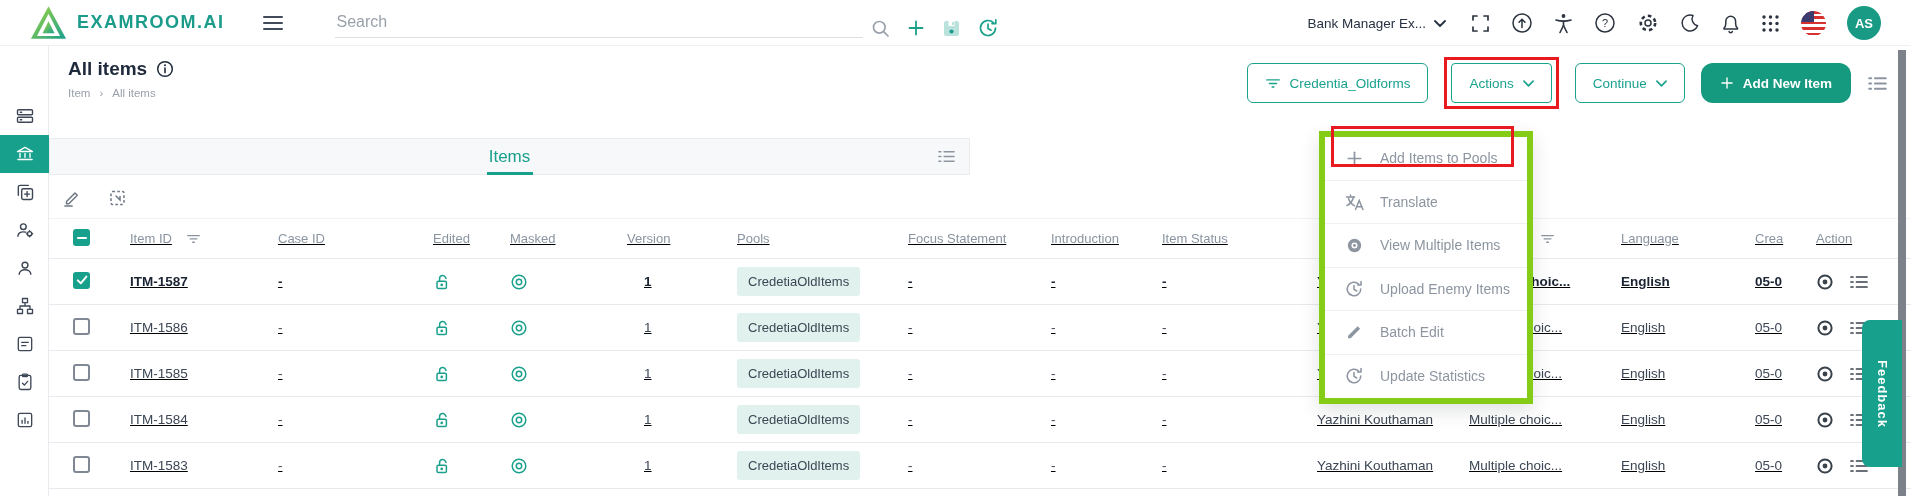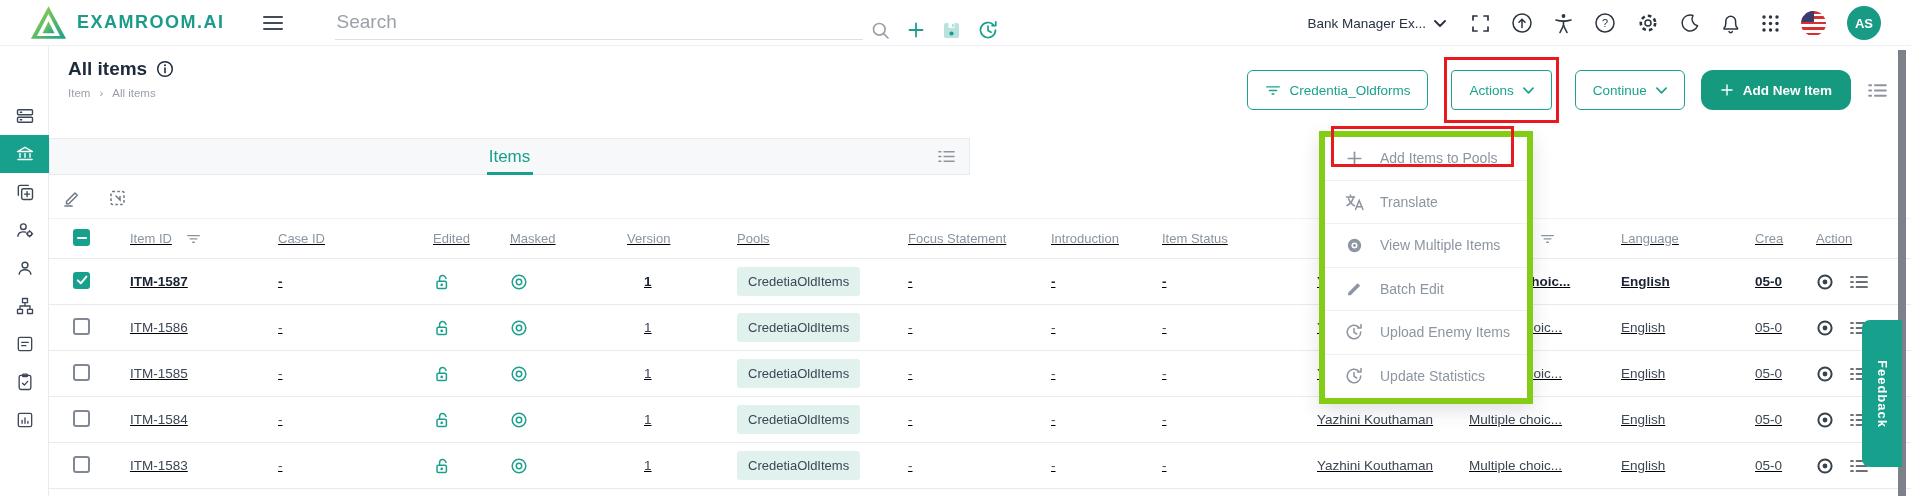--- a/index.html
+++ b/index.html
@@ -8,21 +8,21 @@
   .app { position:relative; width:1911px; height:496px; overflow:hidden; background:#fff; }
 
   
   .topbar { position:absolute; left:0; top:0; width:1911px; height:46px; background:#fff;
             border-bottom:1px solid #eef0f3; display:flex; align-items:center; z-index:30; }
   .logo-wrap { display:flex; align-items:center; gap:10px; margin-left:30px; }
   .logo-text { font-size:18px; font-weight:800; letter-spacing:1.5px; color:#1b9b8a; }
   .hamburger { margin-left:38px; cursor:pointer; }
   .search-wrap { margin-left:52px; display:flex; align-items:flex-end; }
   .search-input { width:528px; border:none; outline:none; border-bottom:1px solid #dcdfe3;
-                  font-size:19px; color:#be185d; padding:6px 2px; background:transparent;
+                  font-size:16px; color:#be185d; padding:6px 2px; background:transparent;
                   font-family:"Liberation Sans",sans-serif; }
   .search-input::placeholder { color:#9aa1ab; }
   .tiny-icons { display:flex; align-items:center; gap:17px; margin-left:8px; }
   .topbar-right { position:absolute; right:30px; top:0; height:46px; display:flex; align-items:center; gap:21px; }
   .account { display:flex; align-items:center; gap:8px; font-size:13.5px; color:#273142; cursor:pointer; margin-right:4px; }
   .avatar { width:34px; height:34px; border-radius:50%; background:#189a85; color:#fff;
             display:flex; align-items:center; justify-content:center; font-size:13px; font-weight:700; }
   .flag { position:relative; width:25px; height:25px; border-radius:50%; overflow:hidden;
           background:repeating-linear-gradient(180deg,#d63031 0 2.7px,#ffffff 2.7px 5.4px); }
   .flag::after { content:""; position:absolute; left:0; top:0; width:13px; height:11px; background:#3c3b6e; }
@@ -36,21 +36,21 @@
   
   .page-head { position:absolute; left:68px; top:58px; z-index:5; }
   .title-row { display:flex; align-items:center; gap:9px; }
   .page-title { font-size:19px; font-weight:700; color:#1f2a3c; }
   .breadcrumb { margin-top:7px; font-size:11.5px; color:#9aa1ab; display:flex; gap:9px; align-items:center; }
 
   .toolbar { position:absolute; top:57px; right:23px; display:flex; align-items:center; gap:16px; z-index:5; }
   .btn-outline { height:40px; padding:0 17px; border:1px solid #1aa28d; border-radius:6px; background:#fff;
                  color:#1aa28d; font-size:13.5px; display:flex; align-items:center; gap:9px; cursor:pointer;
                  font-family:"Liberation Sans",sans-serif; }
-  .red-wrap { border:3px solid #e8191f; padding:10px 4px; display:flex; }
+  .red-wrap { border:3px solid #e8191f; padding:3px 4px; display:flex; }
   .btn-solid { height:40px; padding:0 19px; border:none; border-radius:12px; background:#169a7f; color:#fff;
                font-size:13.5px; font-weight:600; display:flex; align-items:center; gap:9px; cursor:pointer;
                font-family:"Liberation Sans",sans-serif; }
 
   
   .tabbar { position:absolute; left:49px; top:138px; width:921px; height:37px; background:#f7f8f9;
             border:1px solid #e9ebee; display:flex; align-items:center; justify-content:center; z-index:4; }
   .tab-active { position:relative; height:100%; display:flex; align-items:center; padding:0 6px;
                 color:#19a08d; font-size:17px; font-weight:500; cursor:pointer; }
   .tab-active::after { content:""; position:absolute; left:50%; transform:translateX(-50%); bottom:-1px;
@@ -712,39 +712,39 @@
       <span class="mi">
           <svg width="19" height="19" viewBox="0 0 20 20">
             <use href="#i-eye-fill"></use>
           </svg>
         </span>
       <span>View Multiple Items</span>
     </div>
     <div class="menu-item">
       <span class="mi">
           <svg width="18" height="18" viewBox="0 0 20 20">
+            <use href="#i-update"></use>
+          </svg>
+        </span>
+      <span>Upload Enemy Items</span>
+    </div>
+    <div class="menu-item">
+      <span class="mi">
+          <svg width="18" height="18" viewBox="0 0 20 20">
             <use href="#i-pencil-fill"></use>
           </svg>
         </span>
       <span>Batch Edit</span>
     </div>
     <div class="menu-item">
       <span class="mi">
           <svg width="18" height="18" viewBox="0 0 20 20">
             <use href="#i-update"></use>
           </svg>
         </span>
-      <span>Upload Enemy Items</span>
-    </div>
-    <div class="menu-item">
-      <span class="mi">
-          <svg width="18" height="18" viewBox="0 0 20 20">
-            <use href="#i-update"></use>
-          </svg>
-        </span>
       <span>Update Statistics</span>
     </div>
   </div>
   <div class="red-box-menu"></div>
 
   <div class="scrollbar"></div>
   <div class="feedback">
     <span>Feedback</span>
   </div>
 

